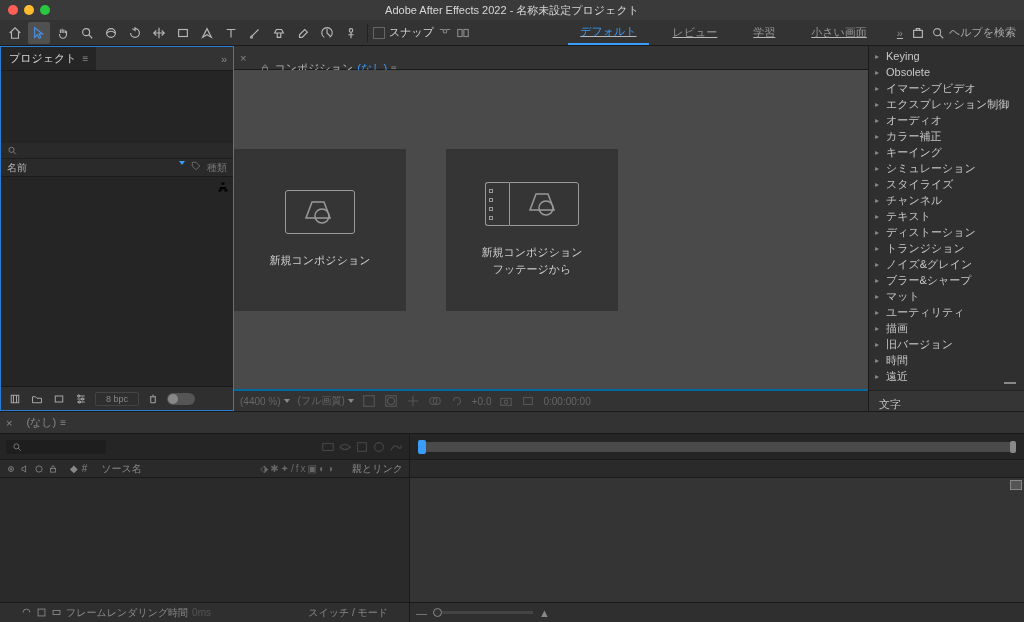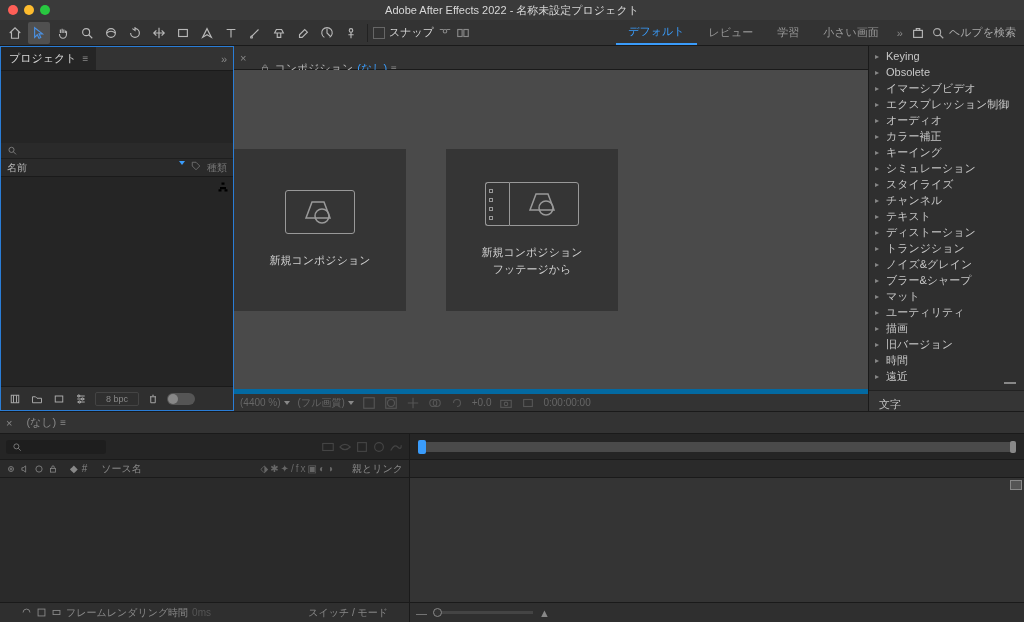--- a/index.html
+++ b/index.html
@@ -7,21 +7,21 @@
 .titlebar { height: 20px; background: #3a3a3a; display: flex; align-items: center; position: relative; color: #d8d8d8; }
 .traffic-lights { display: flex; gap: 6px; padding-left: 8px; position: absolute; left: 0; }
 .traffic-lights span { width: 10px; height: 10px; border-radius: 50%; display: block; }
 .window-title { margin: 0 auto; font-size: 11px; }
 .toolbar { height: 26px; background: #333333; border-bottom: 1px solid #1a1a1a; display: flex; align-items: center; padding: 0 4px; gap: 2px; }
 .tool-btn { width: 22px; height: 22px; display: flex; align-items: center; justify-content: center; color: #b8b8b8; border-radius: 2px; }
 .tool-btn.active { background: #505050; color: #4a90e2; }
 .separator { width: 1px; height: 18px; background: #222; margin: 0 3px; }
 .snap-group { display: flex; align-items: center; gap: 4px; color: #d8d8d8; }
 .snap-checkbox { width: 12px; height: 12px; border: 1px solid #666; display: flex; align-items: center; justify-content: center; }
-.workspace-tabs { margin-left: auto; display: flex; align-items: center; gap: 0; font-size: 11px; height: 100%; }
+.workspace-tabs { margin-left: auto; display: flex; align-items: center; gap: 12px; font-size: 11px; height: 100%; text-decoration: underline; }
 .ws-tab { padding: 0 12px; height: 100%; display: flex; align-items: center; color: #999; }
 .ws-tab.active { color: #3a9cfb; border-bottom: 2px solid #3a9cfb; }
 .ws-right { display: flex; align-items: center; gap: 6px; padding-right: 4px; }
 .search-help { display: flex; align-items: center; gap: 4px; color: #aaa; }
 .main-area { flex: 1; display: flex; min-height: 0; }
 .left-panel { width: 234px; display: flex; flex-direction: column; border: 1px solid #2a7dd6; background: #252525; }
 .panel-tabs { height: 24px; background: #333333; display: flex; align-items: center; font-size: 11px; border-bottom: 1px solid #1a1a1a; }
 .panel-tab { padding: 0 8px; height: 100%; display: flex; align-items: center; color: #d8d8d8; position: relative; }
 .panel-tab.active { background: #252525; }
 .panel-tab .menu-lines { margin-left: 6px; color: #888; font-size: 10px;}
@@ -39,21 +39,21 @@
 .pill { width: 28px; height: 12px; background: #555; border-radius: 6px; position: relative;}
 .pill::after{content:'';position:absolute;width:10px;height:10px;background:#888;border-radius:50%;left:1px;top:1px;}
 .center-panel { flex: 1; display: flex; flex-direction: column; background: #252525; min-width: 0; }
 .comp-tabs { height: 24px; background: #333333; display: flex; align-items: center; font-size: 11px; border-bottom: 1px solid #1a1a1a;}
 .comp-tab { padding: 0 8px; display: flex; align-items: center; gap: 4px; margin-top: 21px;}
 .comp-tab .none-link { color: #3a9cfb; }
 .comp-viewport { flex: 1; background: #4a4a4a; display: flex; align-items: center; justify-content: flex-start; gap: 40px; }
 .empty-card { width: 172px; height: 162px; background: #353535; display: flex; flex-direction: column; align-items: center; justify-content: center; gap: 18px; }
 .card-icon { width: 70px; height: 44px; border: 1.5px solid #999; border-radius: 3px; position: relative; display: flex; align-items: center; justify-content: center;}
 .card-label { font-size: 11px; color: #d0d0d0; text-align: center; line-height: 1.5; }
-.viewer-footer { height: 22px; background: #333333; display: flex; align-items: center; padding: 0 6px; gap: 8px; font-size: 10px; color: #666; border-top: 5px solid #0369a1;}
+.viewer-footer { height: 22px; background: #333333; display: flex; align-items: center; padding: 0 6px; gap: 8px; font-size: 10px; color: #666; border-top: 2px solid #0369a1;}
 .dropdown-faux { display: flex; align-items: center; gap: 3px; }
 .right-panel { width: 156px; background: #2f2f2f; display: flex; flex-direction: column; font-size: 11px; border-left: 1px solid #1a1a1a;}
 .effects-list { flex-shrink: 0; overflow: hidden; padding: 2px 0;}
 .effect-item { padding: 1px 6px; display: flex; align-items: center; gap: 3px; color: #c8c8c8; height: 16px;}
 .effect-item .arrow { font-size: 8px; color: #888; width: 8px; display: inline-block;}
 .side-panel-item { padding: 6px 10px; border-top: 1px solid #222; border-bottom: 1px solid #111; color: #c0c0c0; background: #353535;}
 .timeline-area { height: 211px; background: #252525; display: flex; flex-direction: column; border-top: 1px solid #1a1a1a;}
 .timeline-tabs { height: 22px; background: #333333; display: flex; align-items: center; border-bottom: 1px solid #1a1a1a;}
 .timeline-tab { padding: 0 8px; display: flex; align-items: center; gap: 4px; font-size: 11px;}
 .timeline-tab .none-link { color: #888; }

